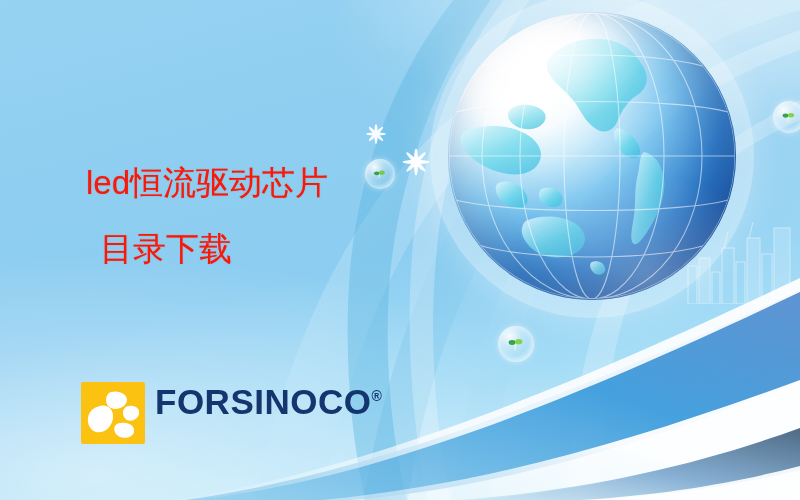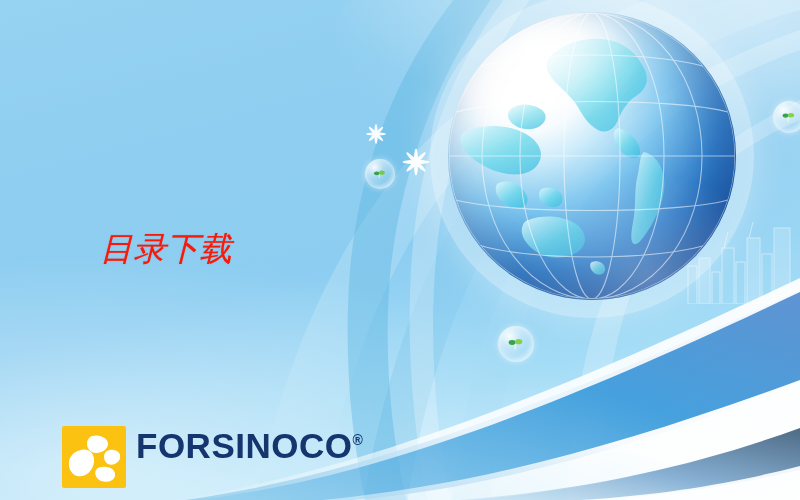--- a/index.html
+++ b/index.html
@@ -90,31 +90,29 @@
   }
   .headline-line-2 {
     position: absolute;
     left: 100px;
     top: 232px;
     color: #f71a0a;
     font-size: 33px;
     line-height: 1.0;
     white-space: nowrap;
     text-shadow: 0 0 1px rgba(247,26,10,0.5);
-    font-style: italic;
   }
 
   
   .logo-block {
     position: absolute;
-    left: 62px;
+    left: 81px;
     top: 382px;
     display: flex;
     align-items: flex-start;
-    margin-top: 44px;
   }
   .logo-mark {
     width: 64px;
     height: 62px;
     background: #fcc211;
     border-radius: 2px;
     position: relative;
     flex: 0 0 auto;
   }
   .logo-wordmark {
@@ -335,20 +333,21 @@
 
     <path d="M 160,232 C 330,208 520,142 800,8 L 800,22 C 520,156 340,216 178,232 Z" fill="url(#rb4)" opacity="0.95"></path>
 
     <path d="M 300,232 C 470,218 620,176 800,110 L 800,160 C 640,216 500,232 410,232 Z" fill="url(#rb2)"></path>
 
     <path d="M 430,232 C 570,224 690,198 800,158 L 800,200 C 700,224 600,232 520,232 Z" fill="url(#rb3)"></path>
 
     <path d="M 540,232 C 650,228 730,214 800,196 L 800,232 Z" fill="#ffffff" opacity="0.92"></path>
   </svg>
 
+  <div class="headline">led恒流驱动芯片</div>
   <div class="headline-line-2">目录下载</div>
 
   <div class="logo-block">
     <div class="logo-mark">
       <svg viewBox="0 0 64 62" width="64" height="62" style="position:absolute;inset:0;">
         <g fill="#ffffff">
           <path d="M30,10 C38,8 46,12 46,18 C46,23 40,27 34,27 C29,27 25,23 25,18 C25,14 27,11 30,10 Z"></path>
           <path d="M48,24 C55,23 59,27 58,32 C57,37 51,40 46,38 C42,36 41,30 43,27 C44,25 46,24 48,24 Z"></path>
           <path d="M40,41 C48,40 54,44 53,50 C52,55 45,57 39,55 C34,53 32,47 34,44 C35,42 37,41 40,41 Z"></path>
           <path d="M19,24 C27,22 33,28 32,36 C31,45 23,52 15,50 C8,48 5,39 8,32 C11,27 14,25 19,24 Z"></path>

